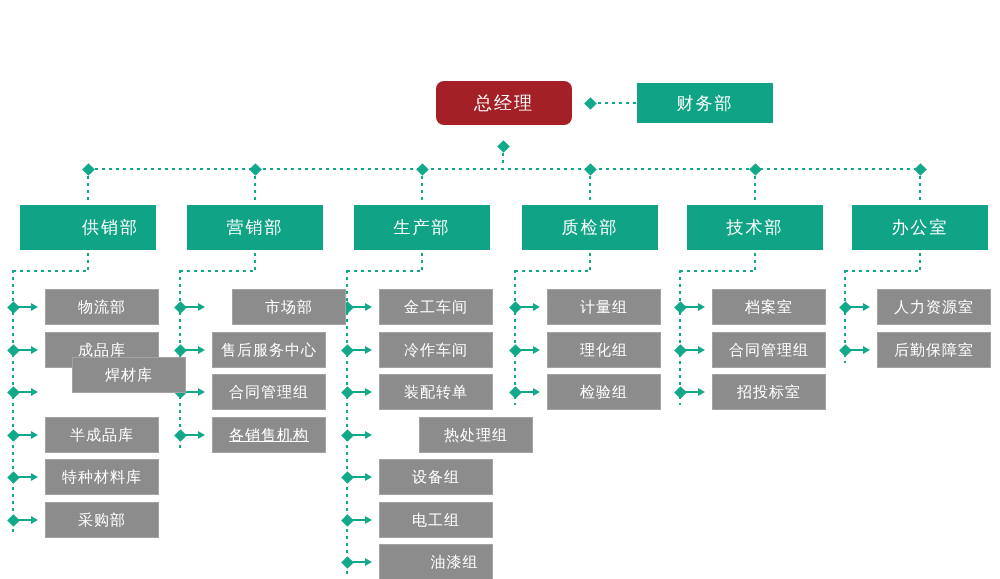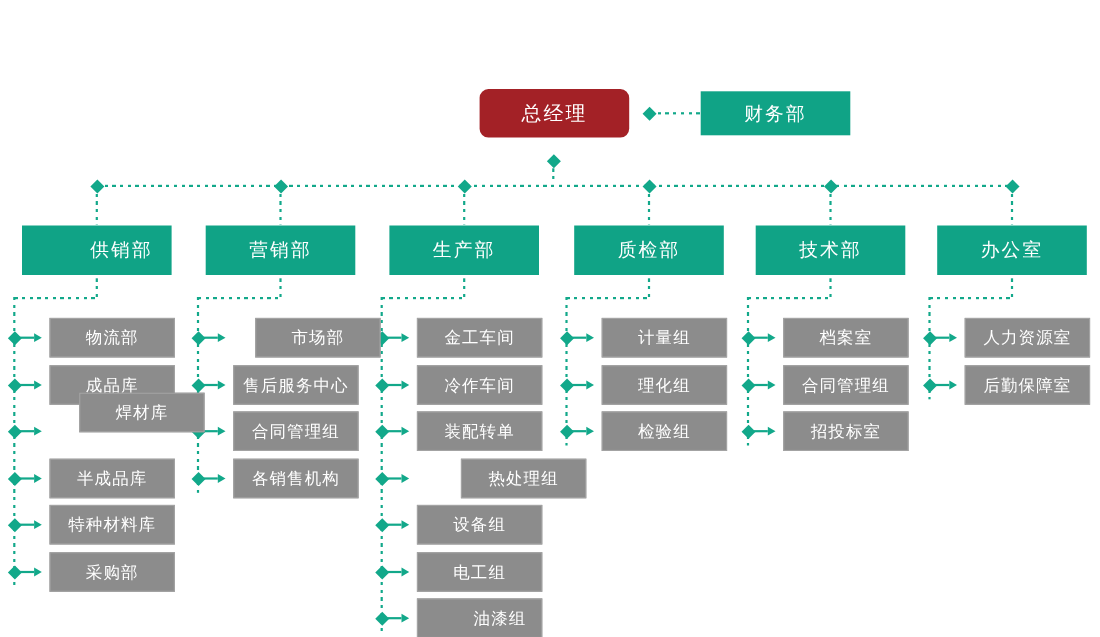--- a/index.html
+++ b/index.html
@@ -192,21 +192,21 @@
       </div>
       <div class="node child" style="left: 212px; top: 289px; margin-left: 20px;">
         <span>市场部</span>
       </div>
       <div class="node child" style="left: 212px; top: 332px;">
         <span>售后服务中心</span>
       </div>
       <div class="node child" style="left: 212px; top: 374px;">
         <span>合同管理组</span>
       </div>
-      <div class="node child" style="left: 212px; top: 417px;">
+      <div class="node child" style="left: 212px; top: 417px; text-decoration: underline;">
         <span>各销售机构</span>
       </div>
       <div class="node teal dept" style="left: 354px; top: 205px;">
         <span>生产部</span>
       </div>
       <div class="node child" style="left: 379px; top: 289px;">
         <span>金工车间</span>
       </div>
       <div class="node child" style="left: 379px; top: 332px;">
         <span>冷作车间</span>

